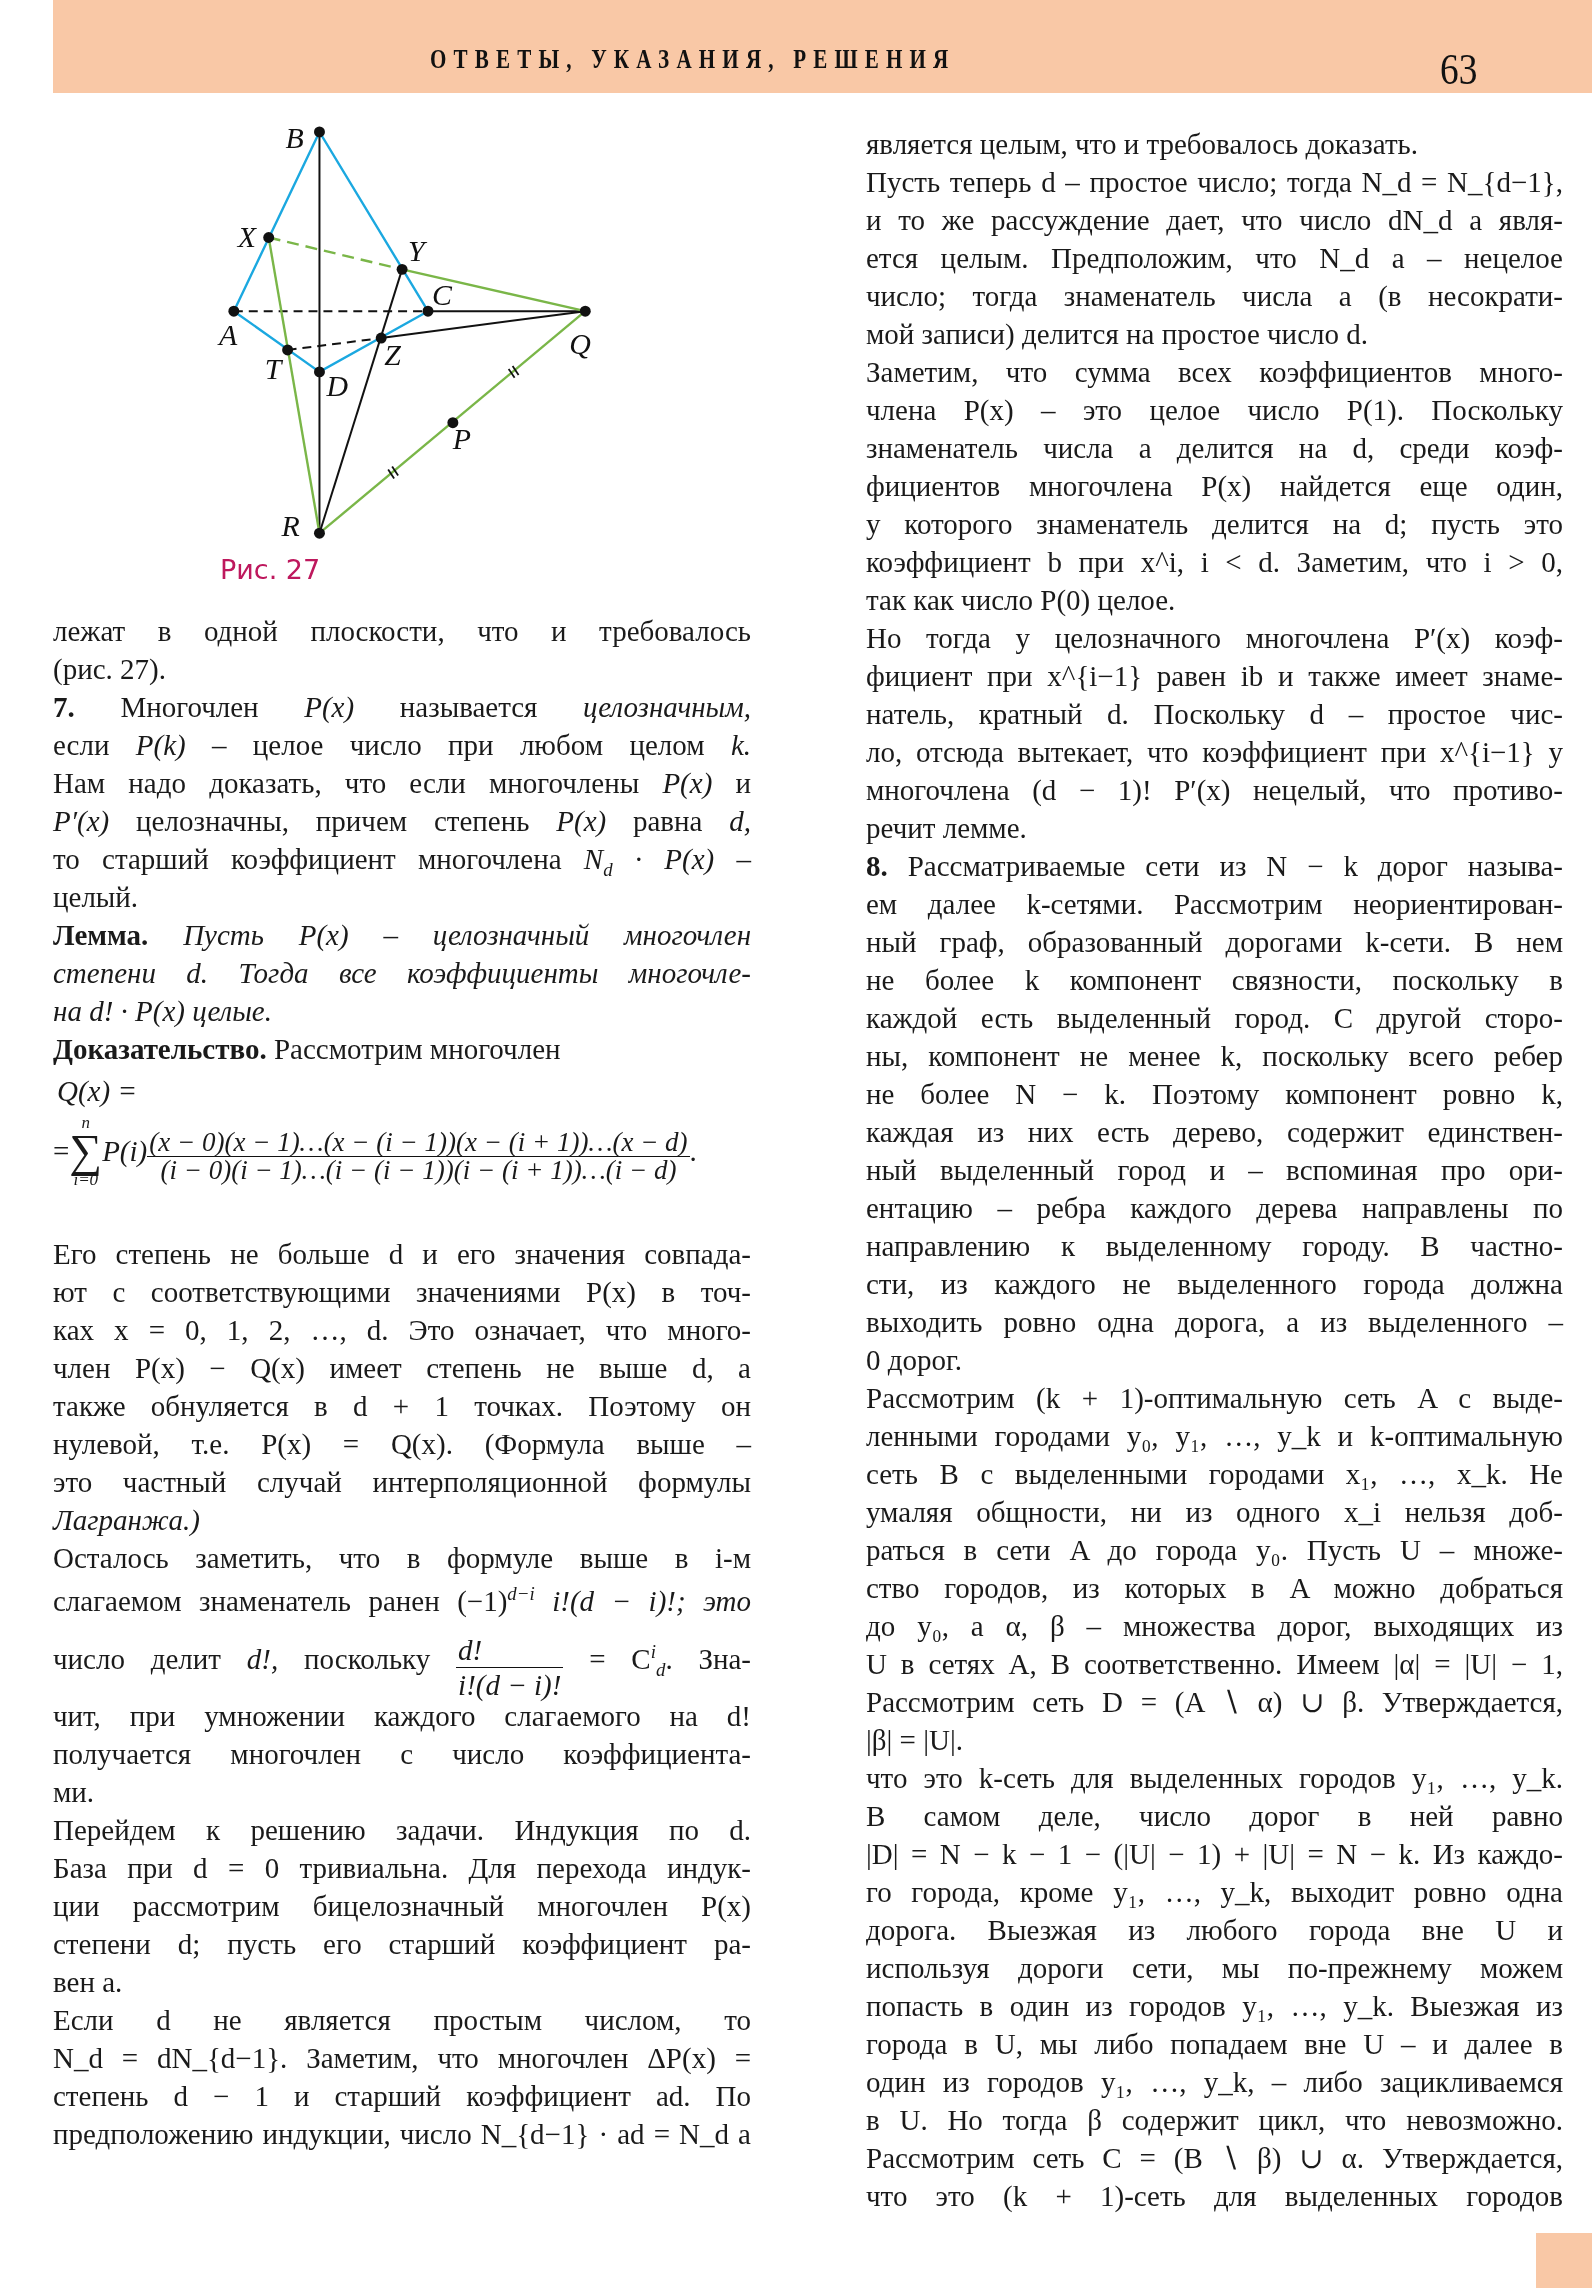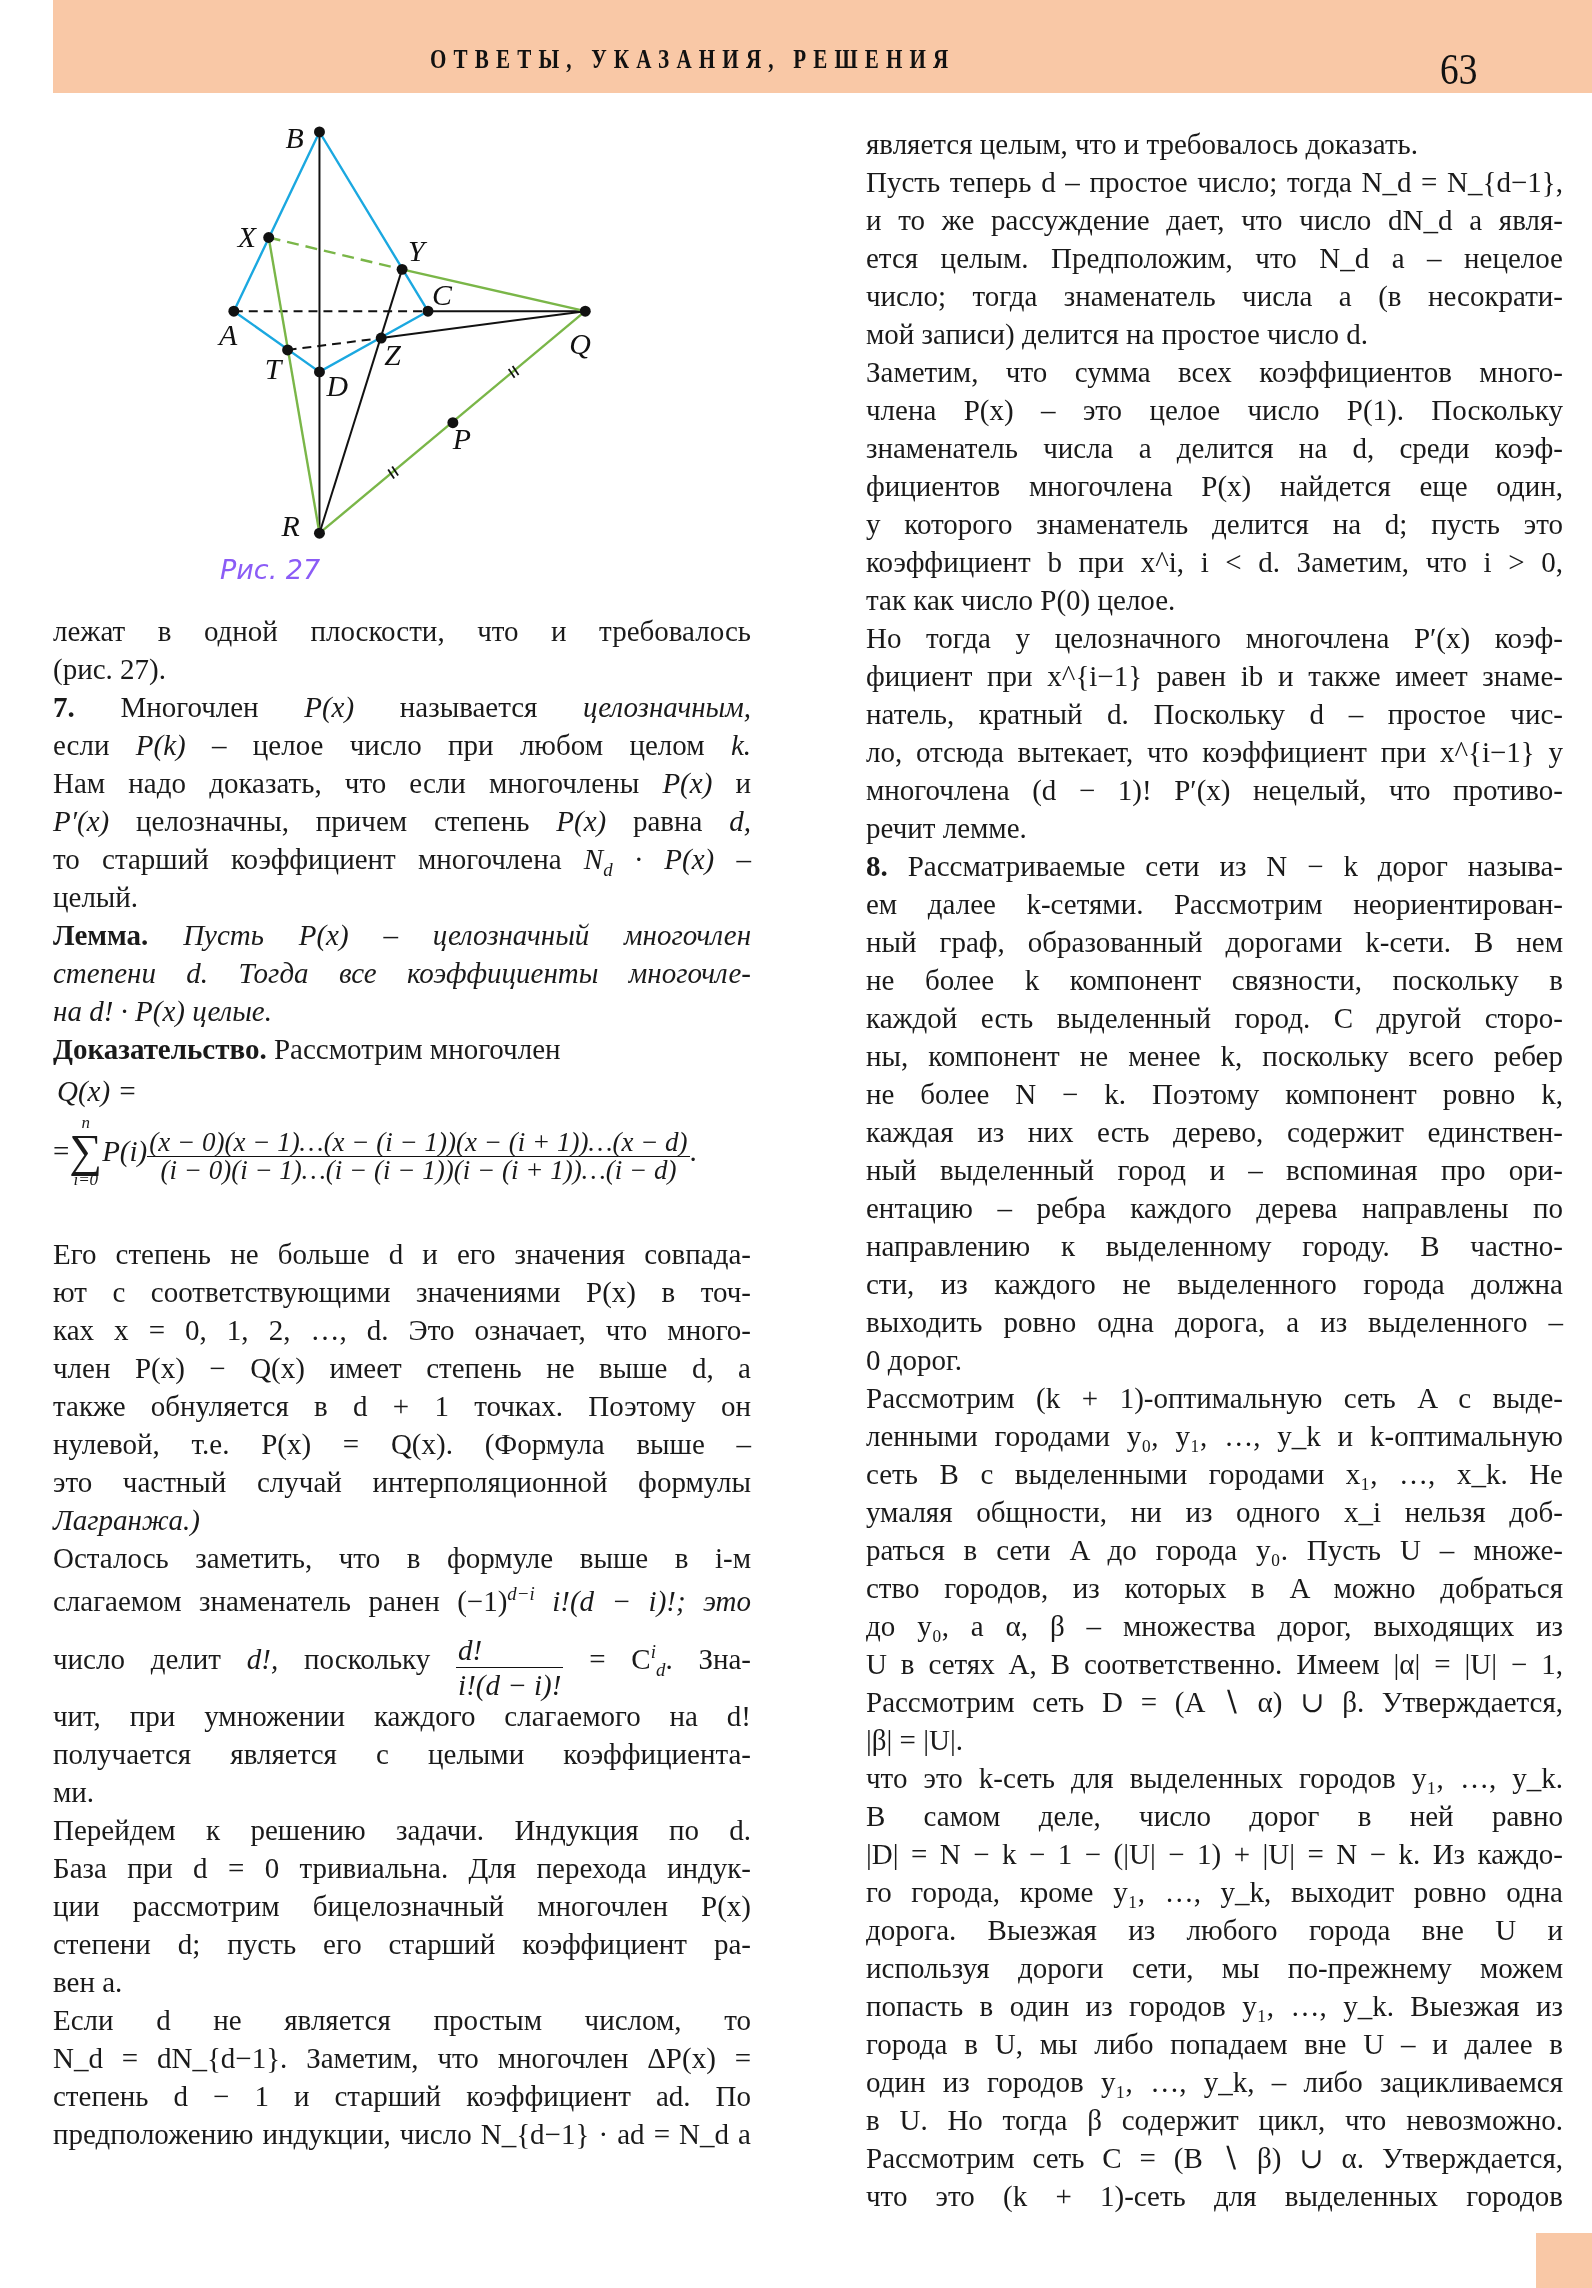--- a/index.html
+++ b/index.html
@@ -5,21 +5,21 @@
   html, body { margin:0; padding:0; }
   body { width:1592px; height:2289px; position:relative; background:#ffffff; overflow:hidden;
          font-family:"Liberation Serif","DejaVu Serif",serif; color:#1a1a1a; }
   .header { position:absolute; left:53px; top:0; width:1539px; height:93px; background:#F9C8A6; }
   .header-title { position:absolute; left:430px; top:44px; font-family:"Liberation Serif",serif; font-weight:bold;
          font-size:27px; letter-spacing:9.2px; transform:scaleX(0.78); transform-origin:left top; white-space:nowrap; color:#111; }
   .page-num { position:absolute; left:1440px; top:44px; font-size:44px; color:#111; font-family:"Liberation Serif",serif; transform:scaleX(0.85); transform-origin:left top;}
   .corner-tab { position:absolute; left:1536px; top:2233px; width:56px; height:56px; background:#F9C8A6; }
 
   .figure { position:absolute; left:199px; top:100px; width:448px; height:498px; }
-  .fig-caption { position:absolute; left:220px; top:554px; font-family:"DejaVu Sans","Liberation Sans",sans-serif; font-style:italic; font-size:27px; color:#8b5cf6; }
+  .fig-caption { position:absolute; left:220px; top:554px; font-family:"DejaVu Sans","Liberation Sans",sans-serif; font-size:27px; color:#be185d; }
 
   .col { position:absolute; font-size:29px; line-height:38px; }
   .col-left { left:53px; width:698px; }
   .col-right { left:841px; width:697px;margin-left:25px; }
   .ln { display:block; white-space:nowrap; text-align:justify; text-align-last:justify; height:38px; overflow:visible; }
   .ln.l { text-align-last:left; }
   i, .m { font-style:italic; }
   b { font-weight:bold; }
   sub, sup { font-size:65%; line-height:0; }
   .formula-sum { position:relative; height:95px; }
@@ -119,21 +119,21 @@
   <span class="ln">член P(x) − Q(x) имеет степень не выше d, а</span>
   <span class="ln">также обнуляется в d + 1 точках. Поэтому он</span>
   <span class="ln">нулевой, т.е. P(x) = Q(x). (Формула выше –</span>
   <span class="ln">это частный случай интерполяционной формулы</span>
   <span class="ln l"><i>Лагранжа.)</i></span>
 
   <span class="ln">Осталось заметить, что в формуле выше в i-м</span>
   <span class="ln" style="height:44px;line-height:48px;font-family:Liberation Serif, serif;"><span>слагаемом знаменатель ранен</span> <span>(−1)</span><sup class="m">d−i</sup> <i>i!(d − i)!; это</i></span>
   <span class="ln" style="height:76px;line-height:76px;"><span>число делит</span> <i>d!,</i> <span>поскольку</span> <span class="frac" style="line-height:34px;"><span class="num m">d!</span><span class="den m">i!(d − i)!</span></span> <span><span>= C</span><sup class="m">i</sup><sub class="m">d</sub><span>. Зна-</span></span></span>
   <span class="ln">чит, при умножении каждого слагаемого на d!</span>
-  <span class="ln">получается является с целыми коэффициента-</span>
+  <span class="ln">получается многочлен с число коэффициента-</span>
   <span class="ln l">ми.</span>
 
   <span class="ln">Перейдем к решению задачи. Индукция по d.</span>
   <span class="ln">База при d = 0 тривиальна. Для перехода индук-</span>
   <span class="ln">ции рассмотрим бицелозначный многочлен P(x)</span>
   <span class="ln">степени d; пусть его старший коэффициент ра-</span>
   <span class="ln l">вен a.</span>
 
   <span class="ln">Если d не является простым числом, то</span>
   <span class="ln">N_d = dN_{d−1}. Заметим, что многочлен ΔP(x) =</span>

